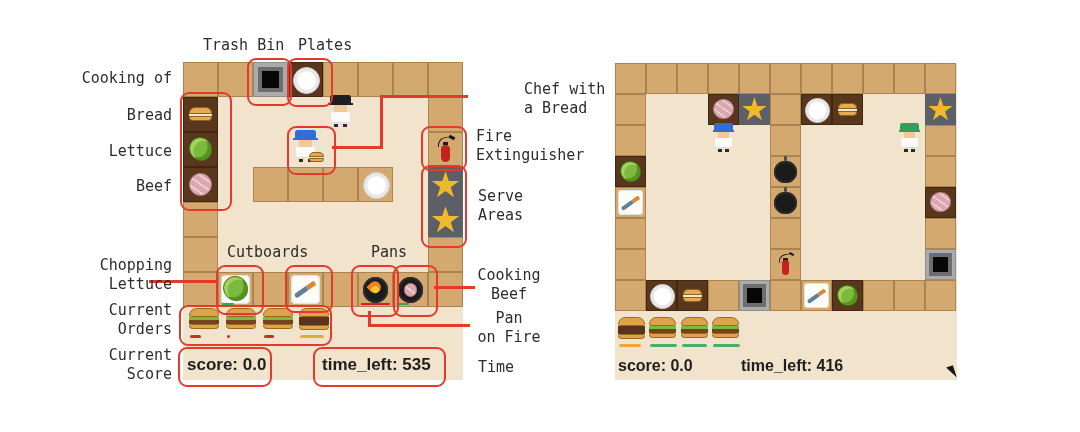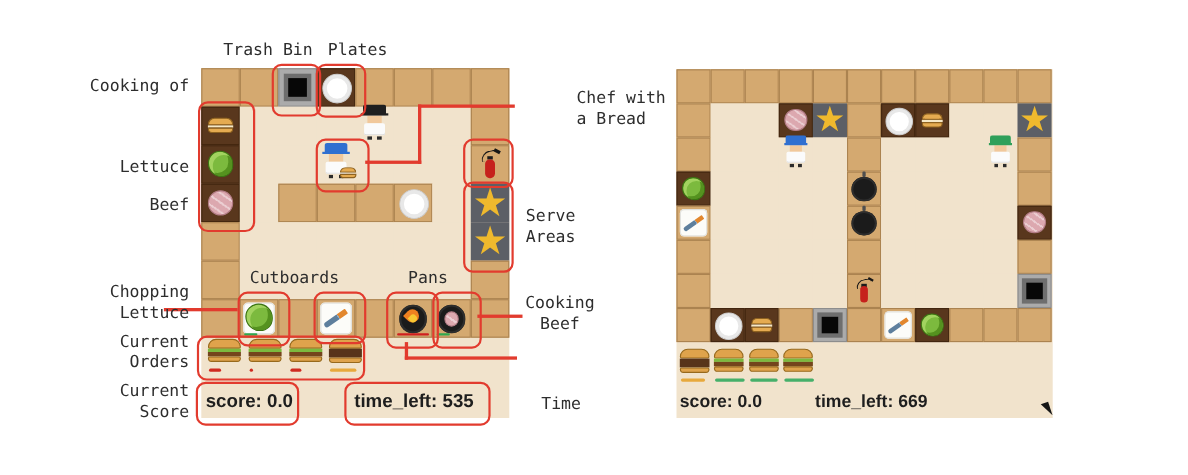--- a/index.html
+++ b/index.html
@@ -414,42 +414,47 @@
         <div class="ob-let"></div>
         <div class="ob-patty"></div>
         <div class="ob-bot"></div>
         <div class="obar" style="width:27px;background:#46b06a"></div>
       </div>
     </div>
 
   <div class="gtext" style="left:187px;top:355px;font-size:17px;">score: 0.0</div>
   <div class="gtext" style="left:322px;top:355px;font-size:17px;">time_left: 535</div>
   <div class="gtext" style="left:618px;top:357px;font-size:16px;">score: 0.0</div>
-  <div class="gtext" style="left:741px;top:357px;font-size:16px;">time_left: 669</div>
+  <div class="gtext" style="left:741px;top:357px;font-size:16px;">time_left: 416</div>
 
   <div class="lbl" style="left:203px;top:36px;">Trash Bin</div>
   <div class="lbl" style="left:298px;top:36px;">Plates</div>
   <div class="lbl r" style="top:69px;">Cooking of</div>
+  <div class="lbl r" style="top:106px;">Bread</div>
   <div class="lbl r" style="top:142px;">Lettuce</div>
   <div class="lbl r" style="top:177px;">Beef</div>
   <div class="lbl r" style="top:256px;">Chopping
 Lettuce</div>
   <div class="lbl r" style="top:301px;">Current
 Orders</div>
   <div class="lbl r" style="top:346px;">Current
 Score</div>
   <div class="lbl" style="left:227px;top:243px;">Cutboards</div>
   <div class="lbl" style="left:371px;top:243px;">Pans</div>
   <div class="lbl" style="left:476px;top:80px;margin-left:48px;">Chef with
 a Bread</div>
+  <div class="lbl" style="left:476px;top:127px;">Fire
+Extinguisher</div>
   <div class="lbl" style="left:478px;top:187px;">Serve
 Areas</div>
   <div class="lbl c" style="left:476px;top:266px;width:66px;">Cooking
 Beef</div>
-  <div class="lbl" style="left:492px;top:358px;">Time</div>
+  <div class="lbl c" style="left:474px;top:309px;width:70px;">Pan
+on Fire</div>
+  <div class="lbl" style="left:478px;top:358px;">Time</div>
 
   <div id="cursor"></div>
 <div class="abox" style="left: 180px; top: 92px; width: 48px; height: 115px; border-color: rgb(226, 59, 46);"></div>
     <div class="abox" style="left: 247px; top: 58px; width: 41px; height: 44px; border-color: rgb(226, 59, 46);"></div>
     <div class="abox" style="left: 287px; top: 58px; width: 42px; height: 45px; border-color: rgb(226, 59, 46);"></div>
     <div class="abox" style="left: 287px; top: 126px; width: 45px; height: 45px; border-color: rgb(226, 59, 46);"></div>
     <div class="abox" style="left: 421px; top: 126px; width: 42px; height: 41px; border-color: rgb(226, 59, 46);"></div>
     <div class="abox" style="left: 421px; top: 165px; width: 42px; height: 79px; border-color: rgb(226, 59, 46);"></div>
     <div class="abox" style="left: 216px; top: 265px; width: 44px; height: 46px; border-color: rgb(226, 59, 46);"></div>
     <div class="abox" style="left: 285px; top: 265px; width: 44px; height: 44px; border-color: rgb(226, 59, 46);"></div>

